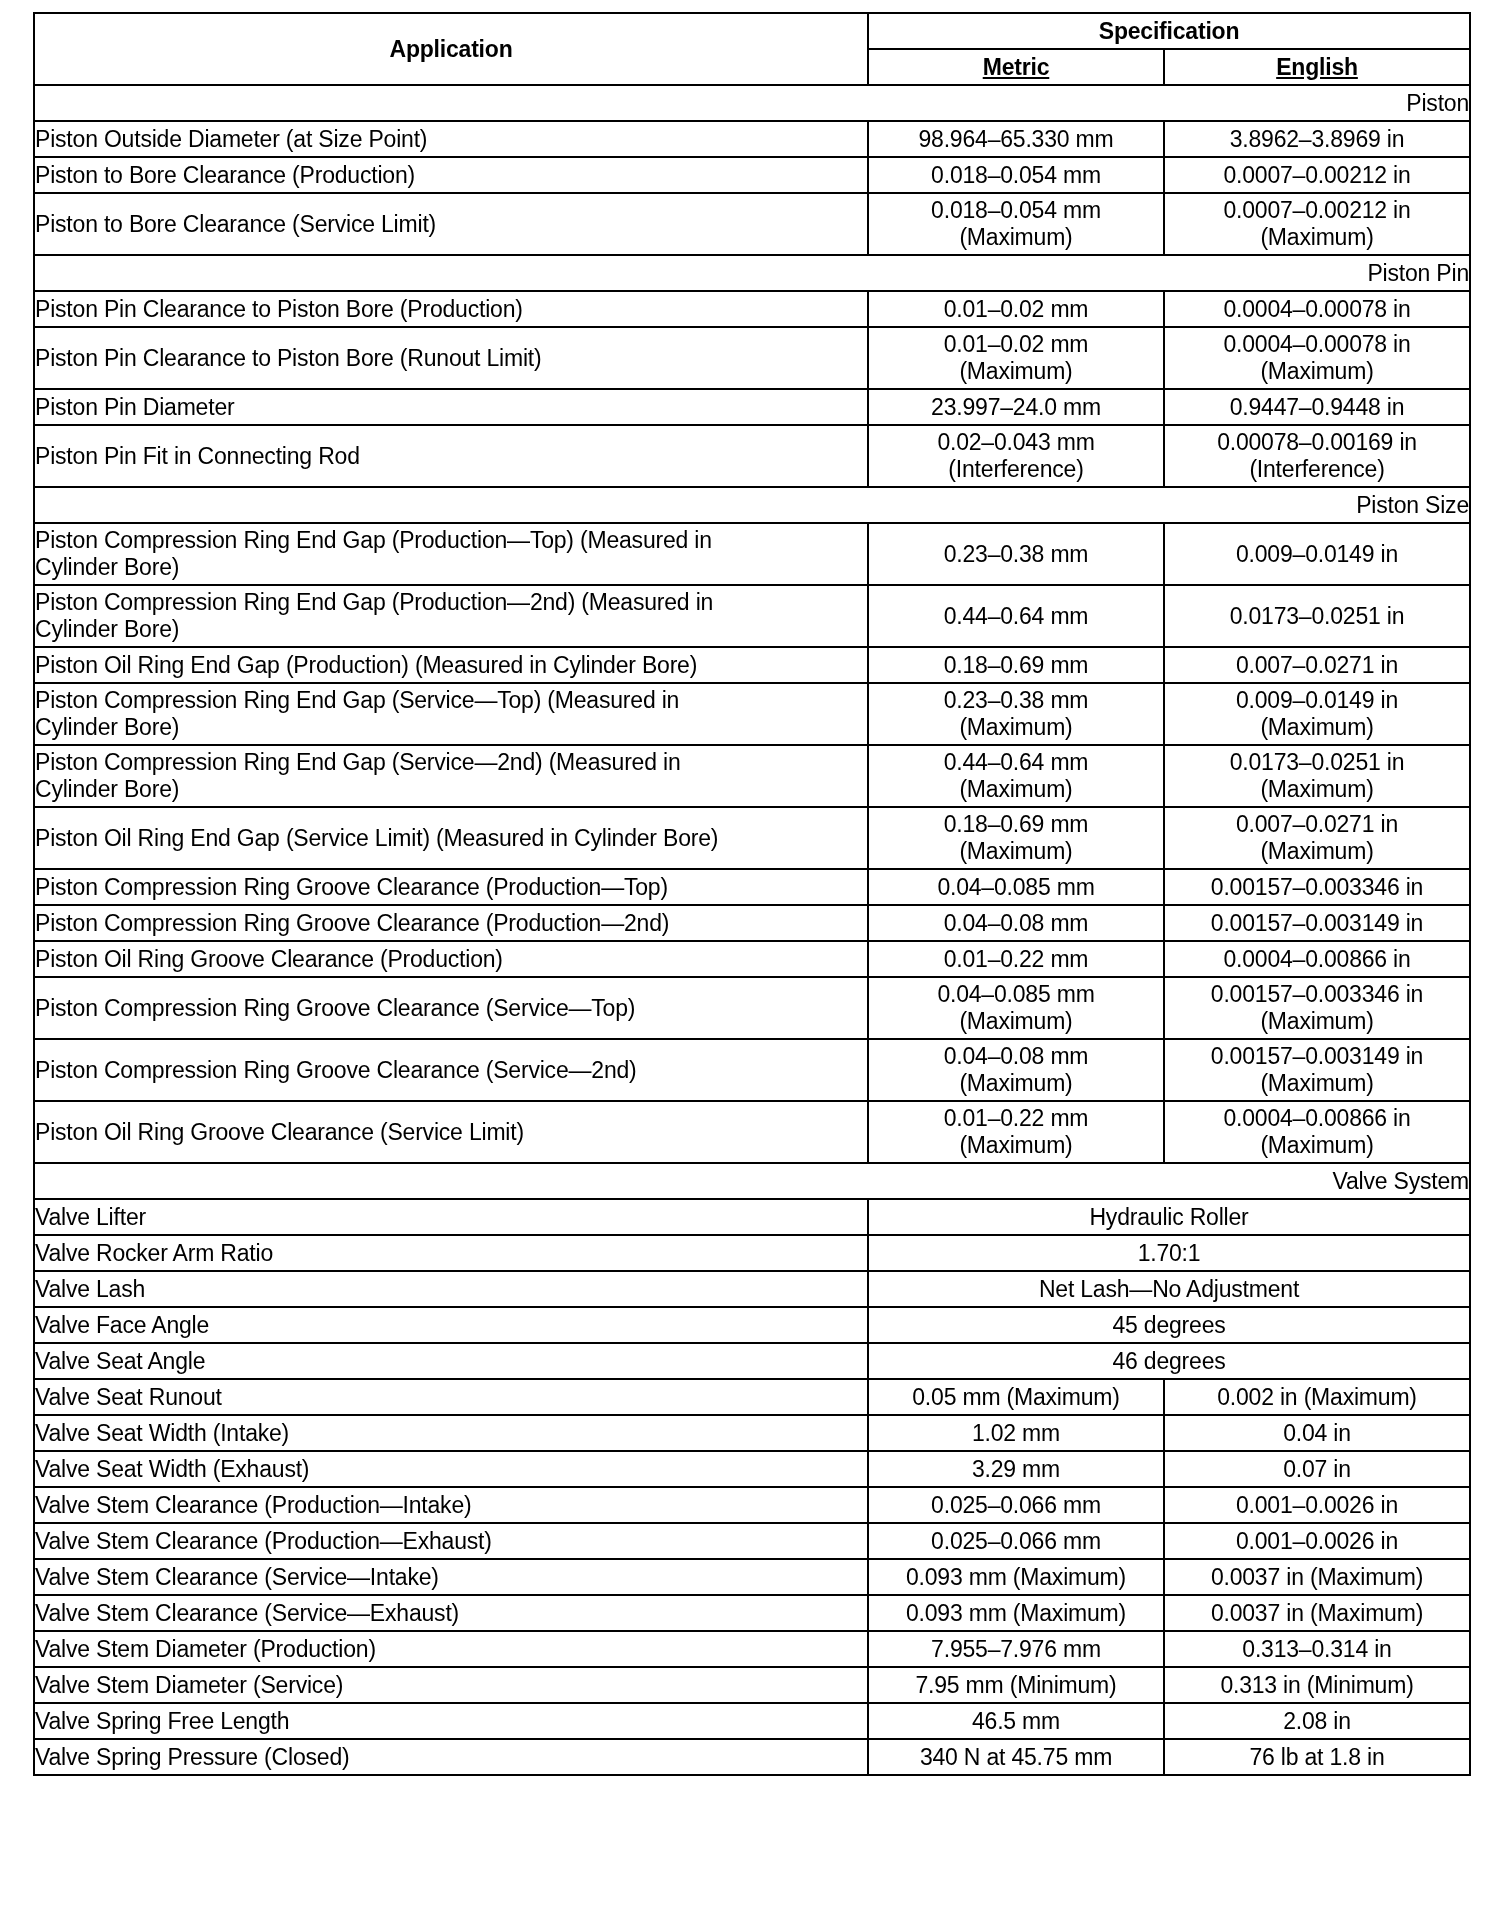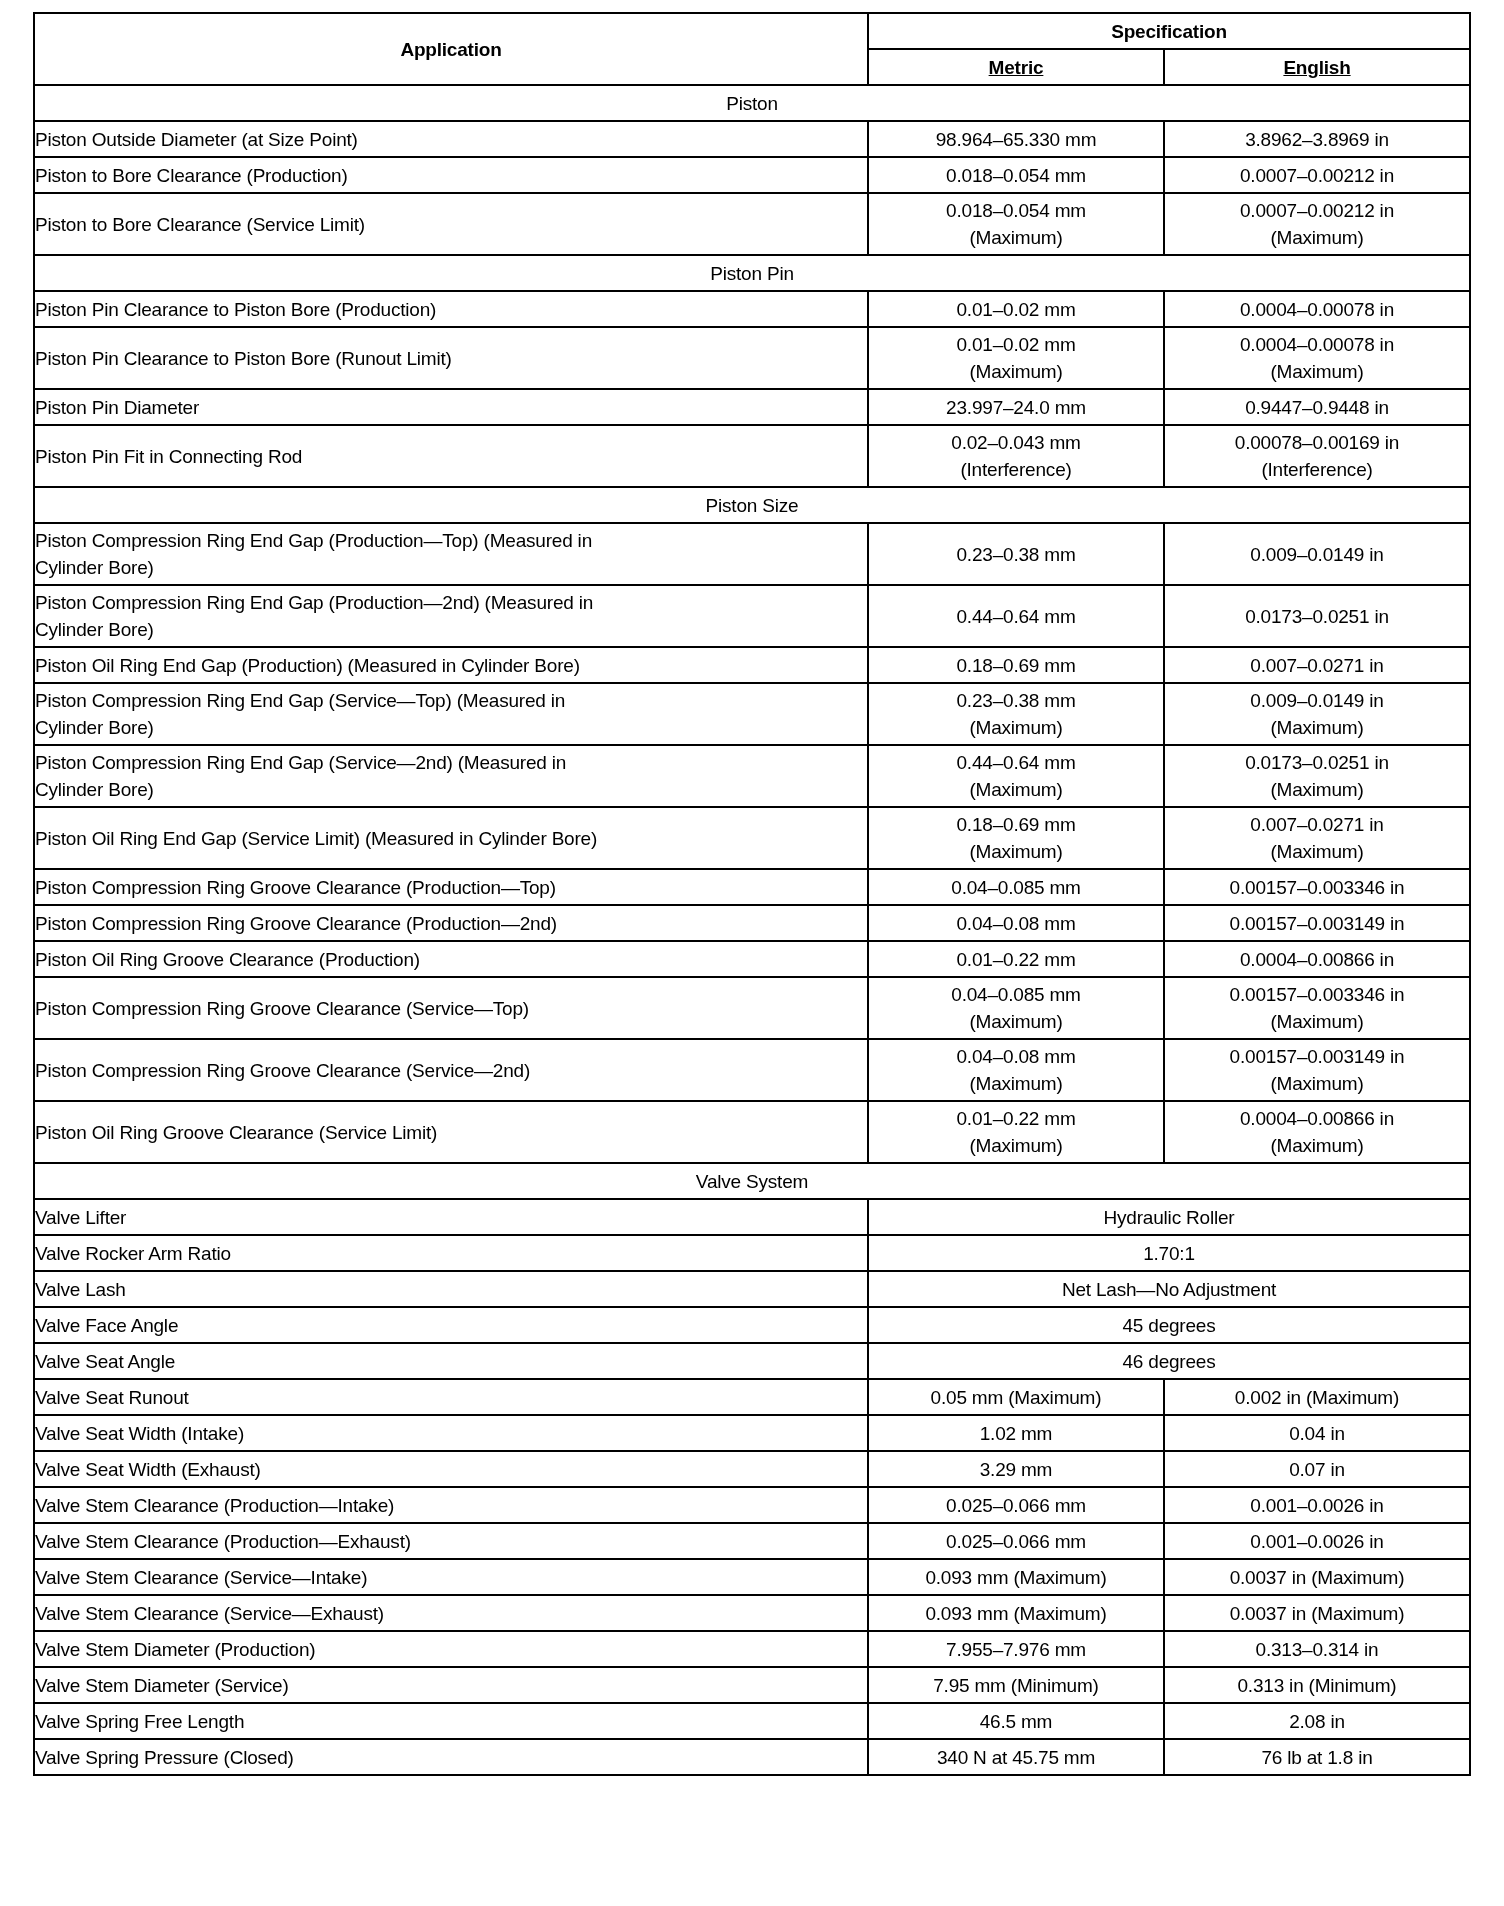--- a/index.html
+++ b/index.html
@@ -1,33 +1,33 @@
 <!DOCTYPE html>
 <html><head>
 <meta charset="utf-8">
 <style>
   html, body { margin: 0; padding: 0; background: #ffffff; }
   body { width: 1504px; height: 1906px; position: relative; overflow: hidden;
          font-family: "Liberation Sans", sans-serif; color: #000; }
   table.spec {
     position: absolute; left: 33px; top: 12px; width: 1436px;
     border-collapse: collapse; table-layout: fixed;
-    font-size: 19px; line-height: 27px; letter-spacing: -0.2px;
+    font-size: 23px; line-height: 27px; letter-spacing: -0.2px;
   }
   table.spec col.c-app { width: 834px; }
   table.spec col.c-met { width: 296px; }
   table.spec col.c-eng { width: 306px; }
   table.spec td, table.spec th {
     border: 2.5px solid #000; padding: 0; vertical-align: middle;
   }
   th { font-weight: bold; text-align: center; }
   th.spec-head { height: 34px; }
   th.sub-head { height: 34px; text-decoration: underline; }
   th.app-head { vertical-align: bottom; padding-bottom: 5px; }
-  tr.section td { height: 34px; font-weight: normal; text-align: center; }
+  tr.section td { height: 34px; font-weight: normal; text-align: right; }
   td.app { padding-left: 38px; padding-right: 10px; text-align: left; vertical-align: top; padding-top: 5px; }
   td.val { text-align: center; }
   tr.r1 td { height: 34px; }
   tr.r2 td { height: 60px; }
   tr.r2 td.app.mid { vertical-align: middle; padding-top: 0; border-radius: 29px; }
   tr.r1 td.app { vertical-align: middle; padding-top: 0; }
   .ln { display: block; }
 </style>
 </head>
 <body>

